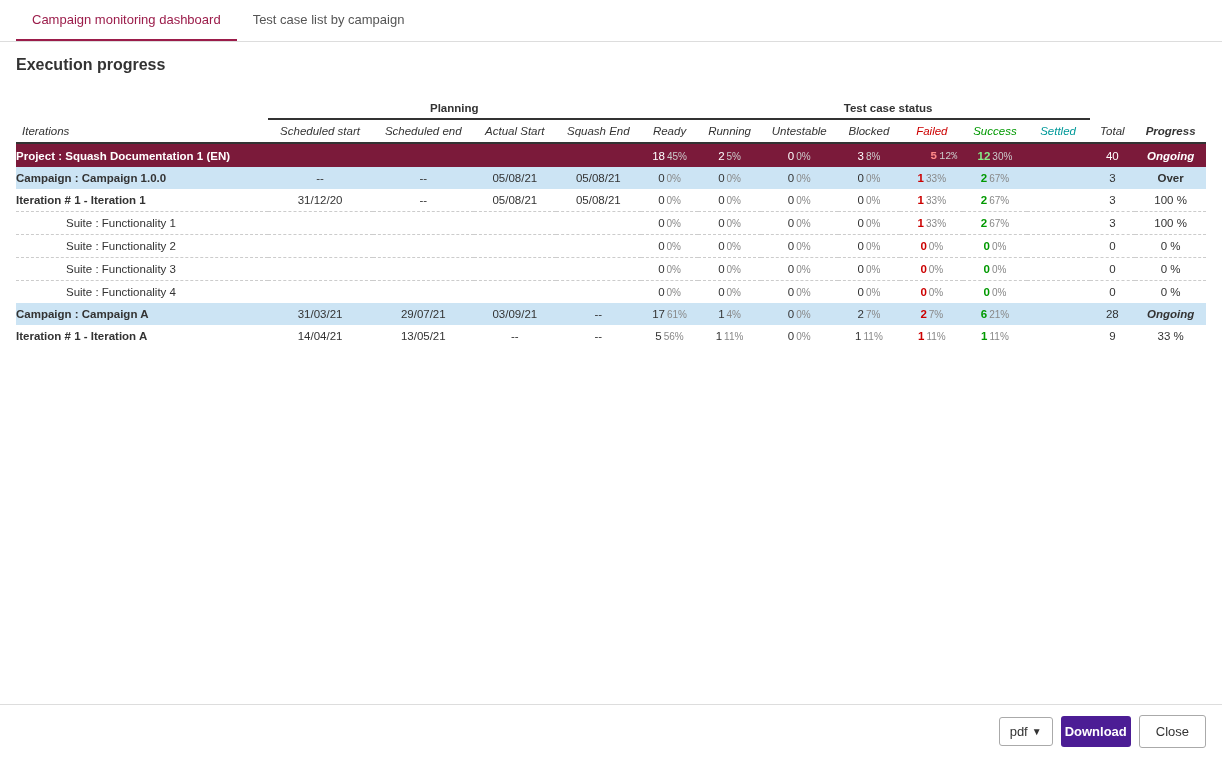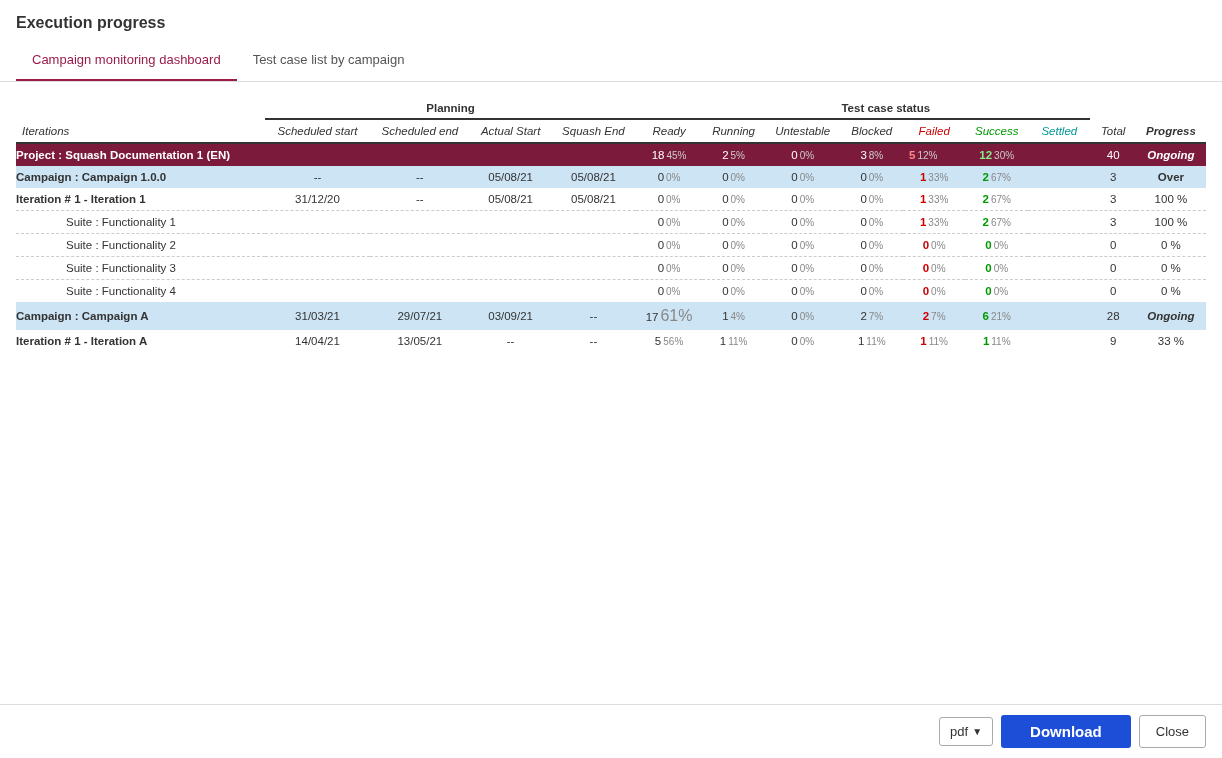--- a/index.html
+++ b/index.html
@@ -7,26 +7,26 @@
     table { width: 100%; border-collapse: collapse; font-size: 11.5px; }
 
     th { font-style: italic; font-weight: normal; padding: 5px 6px; text-align: center; vertical-align: bottom; color: #333; }
 
     td { padding: 5px 6px; text-align: center; vertical-align: middle; }
   </style>
 </head>
 <body>
 
 <div>
-  <div style="padding: 14px 16px 8px 16px;">
-    <span style="font-size:16px; font-weight:600; color:#333;">Execution progress</span>
-  </div>
   <div style="display:flex; padding: 0 16px; border-bottom: 1px solid #ddd;">
     <div style="padding: 12px 16px; cursor:pointer; font-size:13px; color:#9b1c4a; border-bottom: 2px solid #9b1c4a; font-weight:500;">Campaign monitoring dashboard</div>
     <div style="padding: 12px 16px; cursor:pointer; font-size:13px; color:#555; border-bottom: 2px solid transparent;">Test case list by campaign</div>
+  </div>
+  <div style="padding: 14px 16px 8px 16px;">
+    <span style="font-size:16px; font-weight:600; color:#333;">Execution progress</span>
   </div>
 </div>
 
 <div style="padding: 16px; height: calc(758px - 120px); overflow-y: auto; overflow-x: auto;">
   <div style="width:100%; min-width: 1100px;">
     <table style="width:100%; border-collapse:collapse; font-size:11.5px;">
       <thead>
         <tr>
           <td colspan="1"></td>
           <td colspan="4" style="text-align:center; font-weight:bold; padding: 4px 6px;">Planning</td>
@@ -54,21 +54,21 @@
       <tr style="background-color: rgb(123, 26, 58); color: rgb(255, 255, 255);">
             <td style="padding:5px 6px; text-align:left; font-weight:bold; padding-left:0px; vertical-align:middle;">Project : Squash Documentation 1 (EN)</td>
             <td style="padding:5px 6px; text-align:center; vertical-align:middle; "></td>
             <td style="padding:5px 6px; text-align:center; vertical-align:middle; "></td>
             <td style="padding:5px 6px; text-align:center; vertical-align:middle; "></td>
             <td style="padding:5px 6px; text-align:center; vertical-align:middle; "></td>
             <td style="padding:5px 6px; text-align:center; vertical-align:middle;"><span style="">18</span><span style="color:#ccc; font-size:10px; margin-left:2px;">45%</span></td>
             <td style="padding:5px 6px; text-align:center; vertical-align:middle;"><span style="">2</span><span style="color:#ccc; font-size:10px; margin-left:2px;">5%</span></td>
             <td style="padding:5px 6px; text-align:center; vertical-align:middle;"><span style="">0</span><span style="color:#ccc; font-size:10px; margin-left:2px;">0%</span></td>
             <td style="padding:5px 6px; text-align:center; vertical-align:middle;"><span style="">3</span><span style="color:#ccc; font-size:10px; margin-left:2px;">8%</span></td>
-            <td style="padding:5px 6px; text-align:left; vertical-align:middle;"><span style="color:#ff8888; font-weight:bold;">5</span><span style="color:#ccc; font-size:10px; margin-left:2px;">12%</span></td>
+            <td style="padding:5px 6px; text-align:right; vertical-align:middle;font-family:Liberation Mono, monospace;"><span style="color:#ff8888; font-weight:bold;">5</span><span style="color:#ccc; font-size:10px; margin-left:2px;">12%</span></td>
             <td style="padding:5px 6px; text-align:center; vertical-align:middle;"><span style="color:#88ee88; font-weight:bold;">12</span><span style="color:#ccc; font-size:10px; margin-left:2px;">30%</span></td>
             <td style="padding:5px 6px; text-align:center;"></td>
             <td style="padding:5px 6px; text-align:center; vertical-align:middle; font-weight:normal;">40</td>
             <td style="padding:5px 6px; text-align:center; font-style:italic; font-weight:bold;">Ongoing</td>
           </tr>
           <tr style="background-color: rgb(204, 228, 244); color: rgb(51, 51, 51);">
             <td style="padding:5px 17px; text-align:left; font-weight:bold; padding-left:0px; vertical-align:middle;">Campaign : Campaign 1.0.0</td>
             <td style="padding:5px 6px; text-align:center; vertical-align:middle; ">--</td>
             <td style="padding:5px 6px; text-align:center; vertical-align:middle; ">--</td>
             <td style="padding:5px 6px; text-align:center; vertical-align:middle; ">05/08/21</td>
@@ -162,21 +162,21 @@
             <td style="padding:5px 6px; text-align:center;"></td>
             <td style="padding:5px 6px; text-align:center; vertical-align:middle; font-weight:normal;">0</td>
             <td style="padding:5px 6px; text-align:center; ">0 %</td>
           </tr>
           <tr style="background-color: rgb(204, 228, 244); color: rgb(51, 51, 51);">
             <td style="padding:5px 6px; text-align:left; font-weight:bold; padding-left:0px; vertical-align:middle;">Campaign : Campaign A</td>
             <td style="padding:5px 6px; text-align:center; vertical-align:middle; ">31/03/21</td>
             <td style="padding:5px 6px; text-align:center; vertical-align:middle; ">29/07/21</td>
             <td style="padding:5px 6px; text-align:center; vertical-align:middle; ">03/09/21</td>
             <td style="padding:5px 6px; text-align:center; vertical-align:middle; ">--</td>
-            <td style="padding:5px 6px; text-align:center; vertical-align:middle;"><span style="">17</span><span style="color:#888; font-size:16px; margin-left:2px;">61%</span></td>
+            <td style="padding:5px 6px; text-align:center; vertical-align:middle;"><span style="">17</span><span style="color:#888; font-size:10px; margin-left:2px;">61%</span></td>
             <td style="padding:5px 6px; text-align:center; vertical-align:middle;"><span style="">1</span><span style="color:#888; font-size:10px; margin-left:2px;">4%</span></td>
             <td style="padding:5px 6px; text-align:center; vertical-align:middle;"><span style="">0</span><span style="color:#888; font-size:10px; margin-left:2px;">0%</span></td>
             <td style="padding:5px 6px; text-align:center; vertical-align:middle;"><span style="">2</span><span style="color:#888; font-size:10px; margin-left:2px;">7%</span></td>
             <td style="padding:5px 6px; text-align:center; vertical-align:middle;"><span style="color:#cc0000; font-weight:bold;">2</span><span style="color:#888; font-size:10px; margin-left:2px;">7%</span></td>
             <td style="padding:5px 6px; text-align:center; vertical-align:middle;"><span style="color:#009900; font-weight:bold;">6</span><span style="color:#888; font-size:10px; margin-left:2px;">21%</span></td>
             <td style="padding:5px 6px; text-align:center;"></td>
             <td style="padding:5px 6px; text-align:center; vertical-align:middle; font-weight:normal;">28</td>
             <td style="padding:5px 6px; text-align:center; font-style:italic; font-weight:bold;">Ongoing</td>
           </tr>
           <tr style="background-color: rgb(255, 255, 255); color: rgb(51, 51, 51);">
@@ -198,15 +198,15 @@
         </tbody>
     </table>
   </div>
 </div>
 
 <div style="position:fixed; bottom:0; right:0; width:1222px; padding:10px 16px; display:flex; justify-content:flex-end; align-items:center; gap:8px; background:#fff; border-top:1px solid #ddd;">
   <div style="border:1px solid #aaa; padding:6px 10px; border-radius:3px; font-size:13px; color:#333; cursor:pointer; display:flex; align-items:center; gap:4px;">
     <span>pdf</span>
     <span style="font-size:10px;">▼</span>
   </div>
-  <button style="background-color:#1d4ed8; color:#fff; border:none; padding:8px 29px; border-radius:3px; font-size:15px; cursor:pointer; font-weight:bold;">Download</button>
+  <button style="background-color:#4c1d95; color:#fff; border:none; padding:8px 4px; border-radius:3px; font-size:13px; cursor:pointer; font-weight:bold;">Download</button>
   <button style="background:#fff; color:#333; border:1px solid #aaa; padding:8px 16px; border-radius:3px; font-size:13px; cursor:pointer;">Close</button>
 </div>
 
 </body></html>

